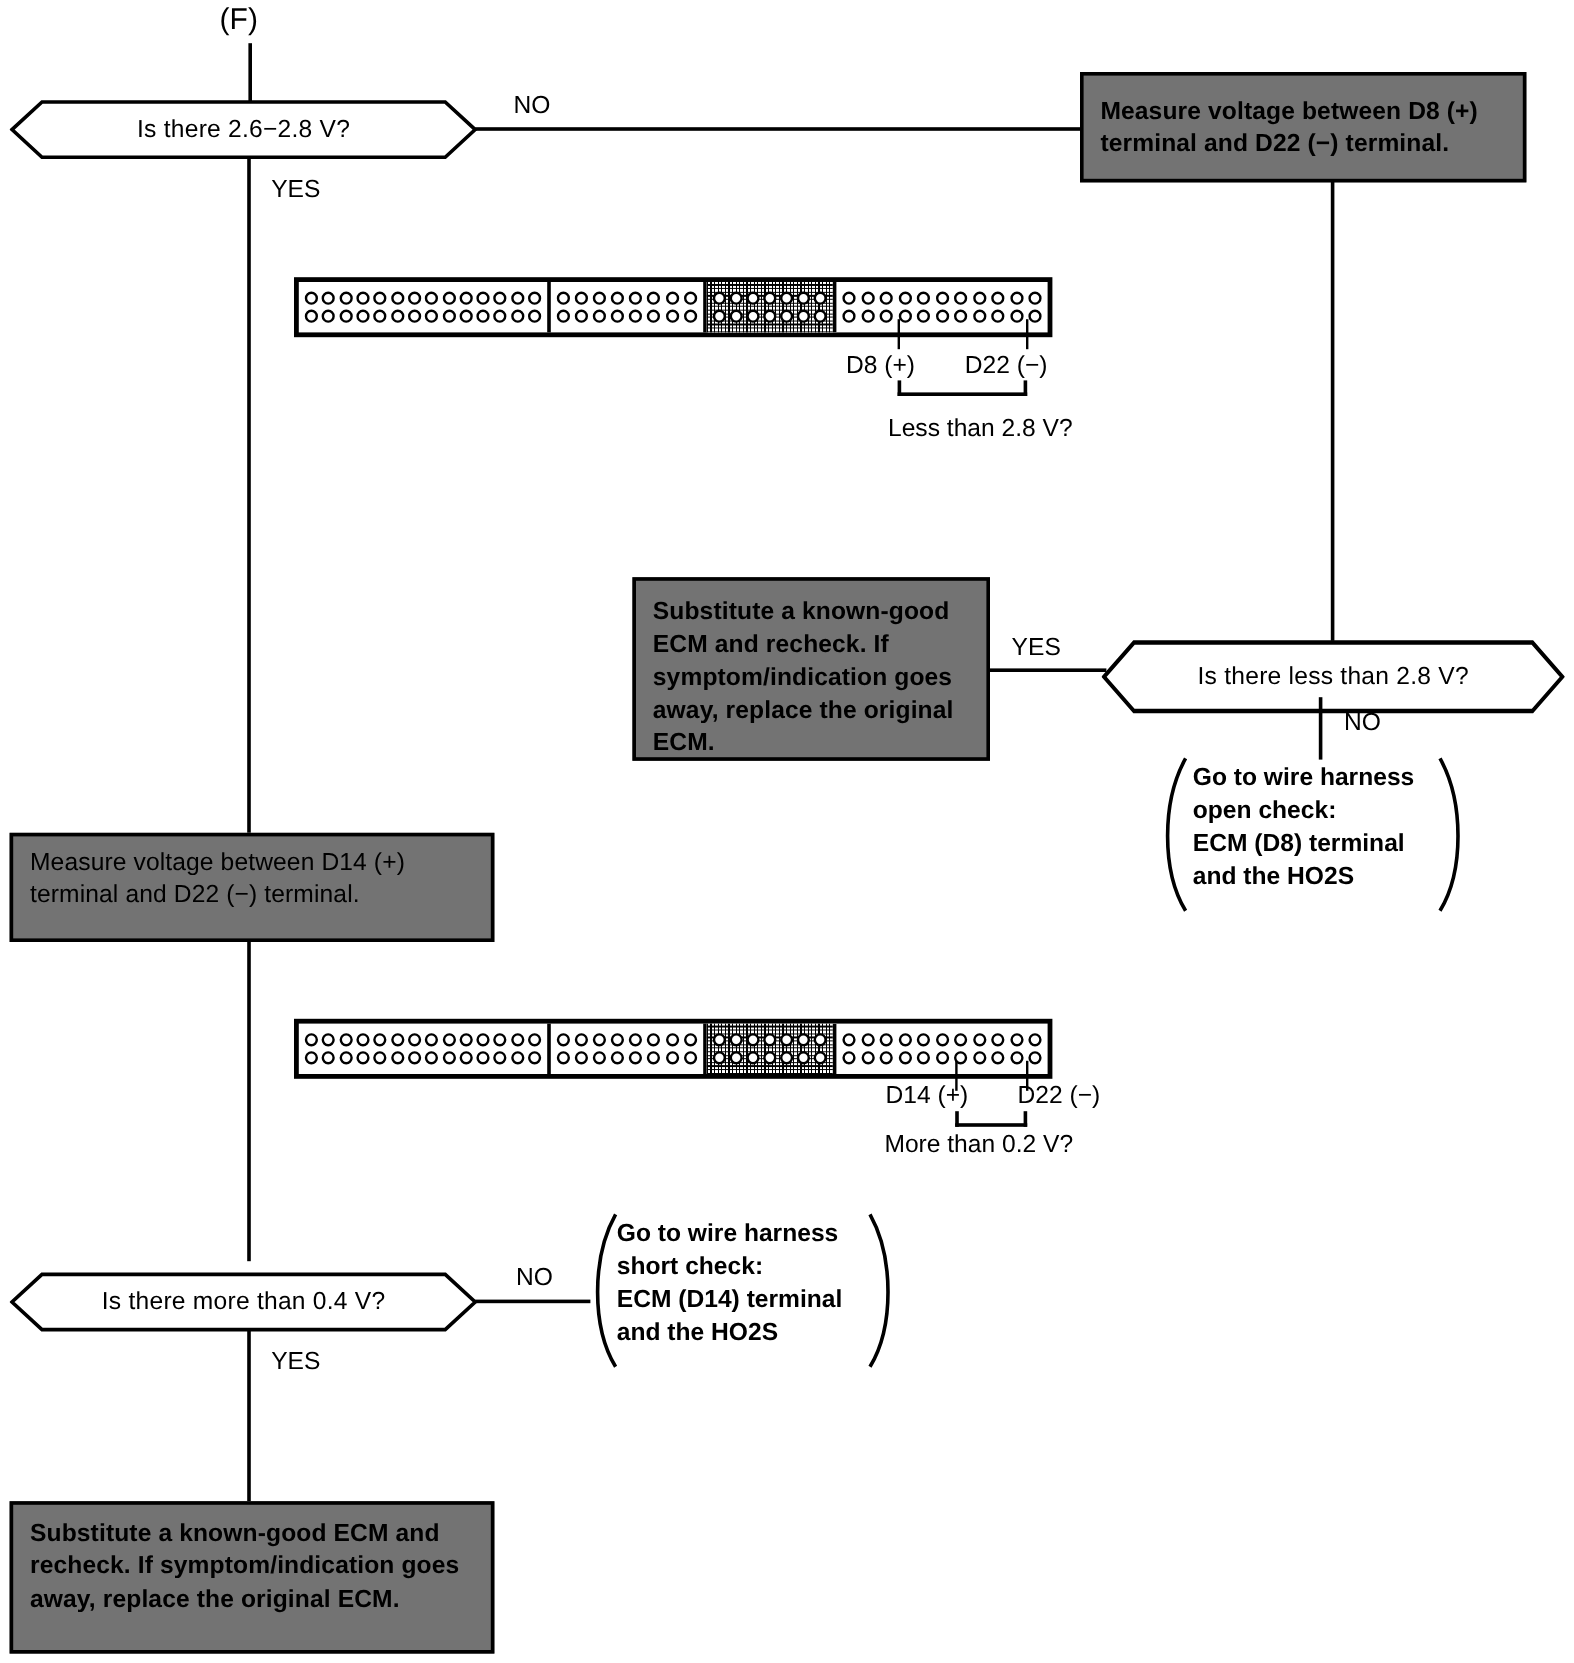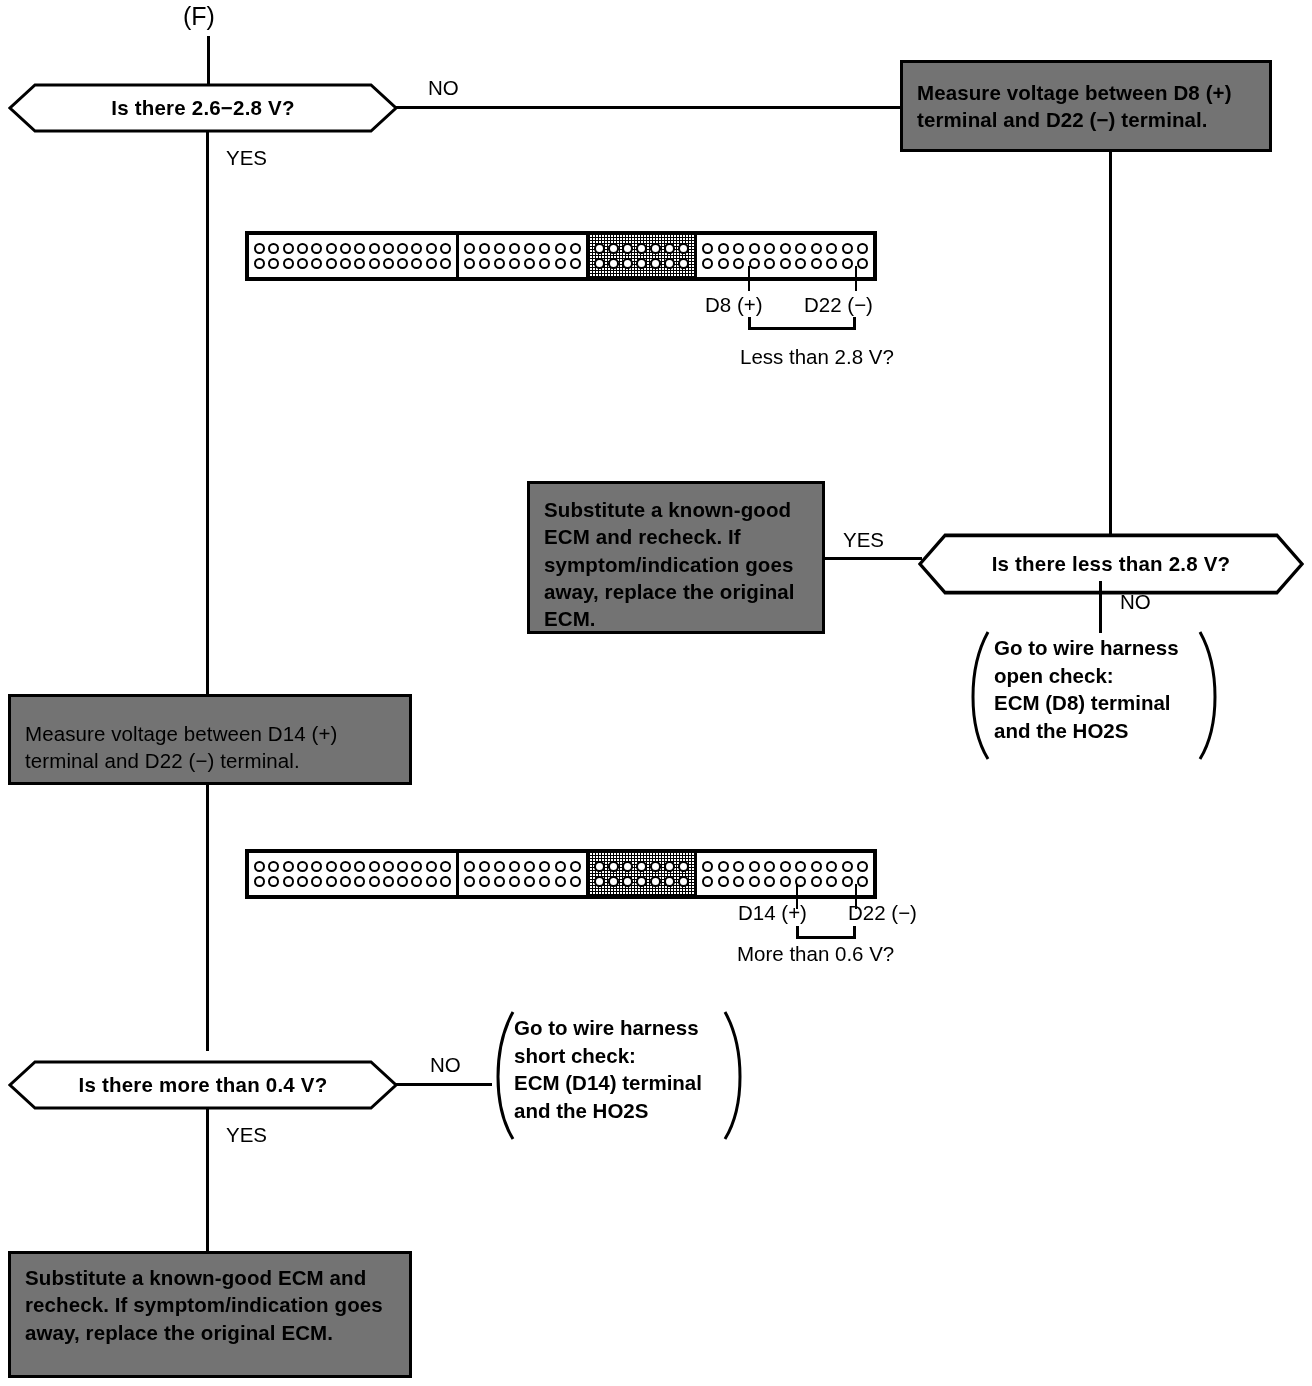--- a/index.html
+++ b/index.html
@@ -42,21 +42,21 @@
   .hex{
     position:absolute;
     box-sizing:border-box;
   }
   .hex svg{display:block;width:100%;height:100%;}
   .hex .hexlabel{
     position:absolute;
     left:0;right:0;top:0;bottom:0;
     display:flex;align-items:center;justify-content:center;
     font-size:20.5px;
-    font-weight:bold;
+    font-weight:normal;
     letter-spacing:.2px;
   }
 
   
   .branch{
     position:absolute;
     font-size:20.5px;
     font-weight:normal;
     white-space:nowrap;
     text-align:center;
@@ -299,21 +299,21 @@
     <svg width="272" height="135" viewBox="0 0 272 135">
       <path d="M30,4 C10,40 10,98 30,131" fill="none" stroke="#000" stroke-width="3"></path>
       <path d="M242,4 C262,40 262,98 242,131" fill="none" stroke="#000" stroke-width="3"></path>
     </svg>
     <div class="ptext" style="left:36px; top:6px; width:215px;">Go to wire harness
 open check:
 ECM (D8) terminal
 and the HO2S</div>
   </div>
 
-  <div class="box reg" style="left:8px; top:694px; width:404px; height:91px; align-items:flex-end; padding-top:8px;">
+  <div class="box reg" style="left:8px; top:694px; width:404px; height:91px; align-items:flex-start; padding-top:8px;">
     <span class="txt">Measure voltage between D14 (+) terminal and D22 (−) terminal.</span>
   </div>
 
   <div class="vline" style="left:206px; top:783px; height:268px;"></div>
 
   <div class="connector" style="left:245px; top:849px; width:632px; height:50px;">
     <div class="conn-seg" style="width:213px;">
       <div class="pinrow">
         <span class="pin"></span>
           <span class="pin"></span>
@@ -418,21 +418,21 @@
       </div>
     </div>
   </div>
 
   <div class="stem" style="left:796px; top:884px; height:25px;"></div>
   <div class="stem" style="left:855px; top:884px; height:25px;"></div>
 
   <div class="pinlabel" style="left:738px; top:901px;">D14 (+)</div>
   <div class="pinlabel" style="left:848px; top:901px;">D22 (−)</div>
   <div class="bracket" style="left:796px; top:926px; width:60px;"></div>
-  <div class="pinlabel" style="left:737px; top:942px;">More than 0.6 V?</div>
+  <div class="pinlabel" style="left:737px; top:942px;">More than 0.2 V?</div>
 
   <div class="hex" style="left:8px; top:1060px; width:390px; height:50px;">
     <svg viewBox="0 0 390 50" preserveAspectRatio="none">
       <polygon points="27,2 363,2 388,25 363,48 27,48 2,25" fill="#ffffff" stroke="#000000" stroke-width="3"></polygon>
     </svg>
     <div class="hexlabel">Is there more than 0.4 V?</div>
   </div>
 
   <div class="branch" style="left:430px; top:1053px;">NO</div>
   <div class="hline" style="left:396px; top:1083px; width:96px;"></div>

